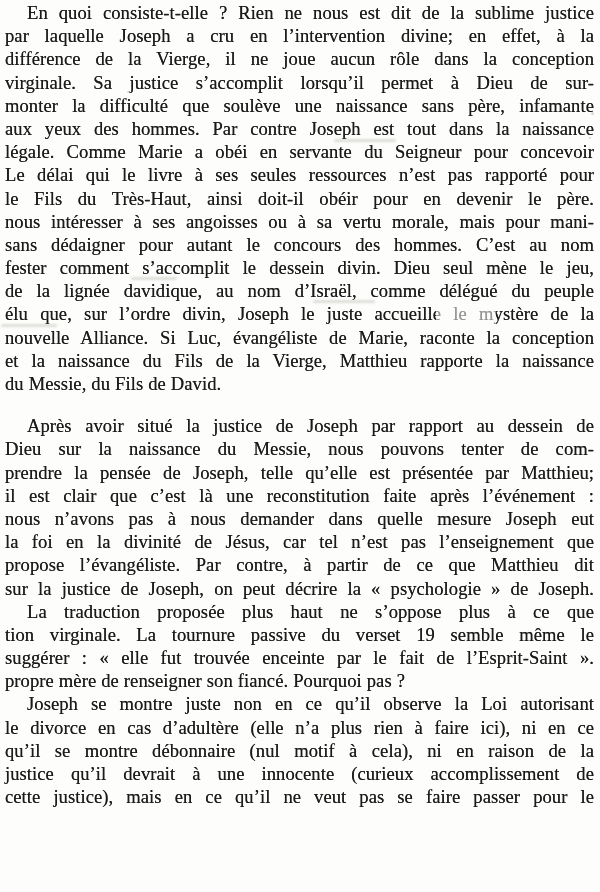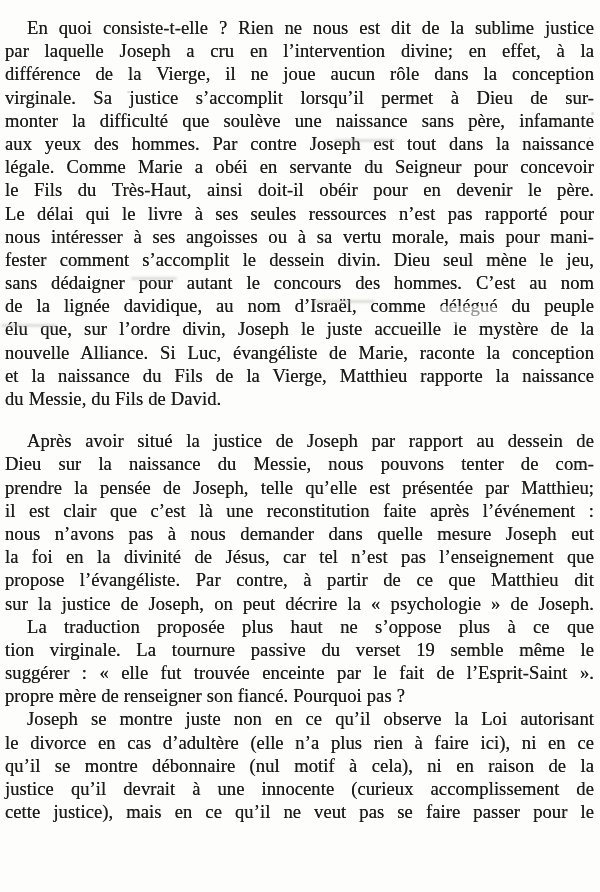--- a/index.html
+++ b/index.html
@@ -7,21 +7,21 @@
   body {
     background:#fdfdfb;
     overflow:hidden;
     font-family:"Liberation Serif","DejaVu Serif",serif;
     position:relative;
   }
   .page { position:absolute; inset:0; }
   .text-block {
     position:absolute;
     left:5px;
-    top:16px;
+    top:1px;
     width:589px;
     color:#1b1b1b;
     font-size:18.6px;
   }
   .para { }
   .para.section-break { margin-top:19px; }
   .line {
     line-height:23.2px;
     height:23.2px;
     text-align:justify;
@@ -59,25 +59,25 @@
 <div class="page">
   <div class="text-block" id="text-block" style="color: rgb(27, 27, 27);">
       <div class="para">
         <div class="line first">En quoi consiste-t-elle ? Rien ne nous est dit de la sublime justice</div>
         <div class="line">par laquelle Joseph a cru en l’intervention divine; en effet, à la</div>
         <div class="line">différence de la Vierge, il ne joue aucun rôle dans la conception</div>
         <div class="line">virginale. Sa justice s’accomplit lorsqu’il permet à Dieu de sur-</div>
         <div class="line">monter la difficulté que soulève une naissance sans père, infamante</div>
         <div class="line">aux yeux des hommes. Par contre Joseph est tout dans la naissance</div>
         <div class="line">légale. Comme Marie a obéi en servante du Seigneur pour concevoir</div>
+        <div class="line">Le délai qui le livre à ses seules ressources n’est pas rapporté pour</div>
         <div class="line">le Fils du Très-Haut, ainsi doit-il obéir pour en devenir le père.</div>
-        <div class="line">Le délai qui le livre à ses seules ressources n’est pas rapporté pour</div>
         <div class="line">nous intéresser à ses angoisses ou à sa vertu morale, mais pour mani-</div>
+        <div class="line">sans dédaigner pour autant le concours des hommes. C’est au nom</div>
         <div class="line">fester comment s’accomplit le dessein divin. Dieu seul mène le jeu,</div>
-        <div class="line">sans dédaigner pour autant le concours des hommes. C’est au nom</div>
         <div class="line">de la lignée davidique, au nom d’Israël, comme délégué du peuple</div>
         <div class="line">élu que, sur l’ordre divin, Joseph le juste accueille le mystère de la</div>
         <div class="line">nouvelle Alliance. Si Luc, évangéliste de Marie, raconte la conception</div>
         <div class="line">et la naissance du Fils de la Vierge, Matthieu rapporte la naissance</div>
         <div class="line short">du Messie, du Fils de David.</div>
       </div>
       <div class="para section-break">
         <div class="line first">Après avoir situé la justice de Joseph par rapport au dessein de</div>
         <div class="line">Dieu sur la naissance du Messie, nous pouvons tenter de com-</div>
         <div class="line">prendre la pensée de Joseph, telle qu’elle est présentée par Matthieu;</div>

